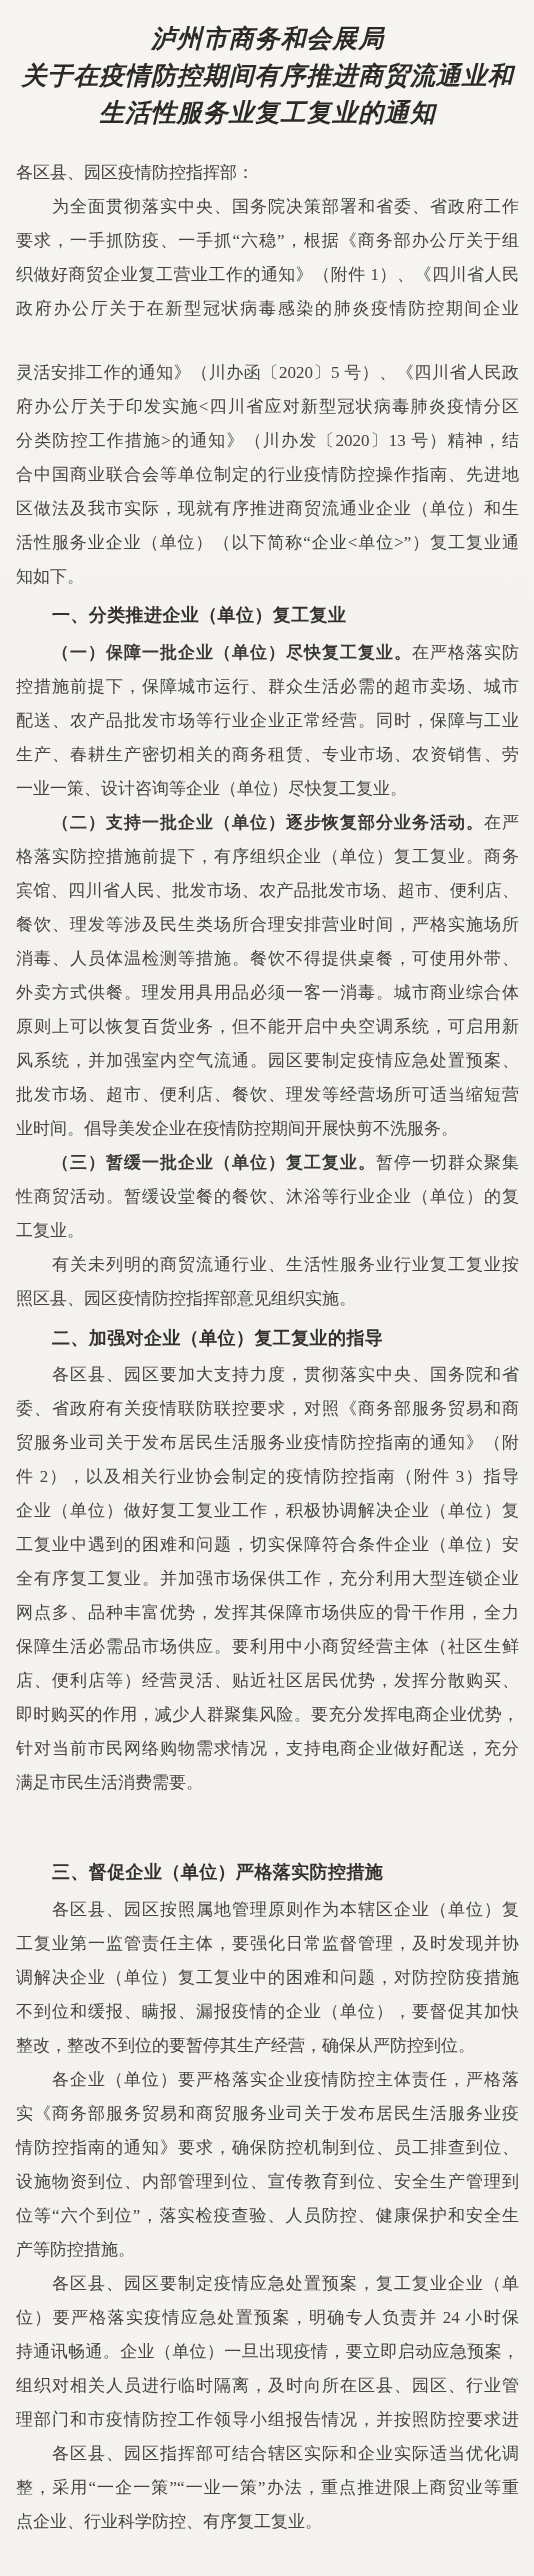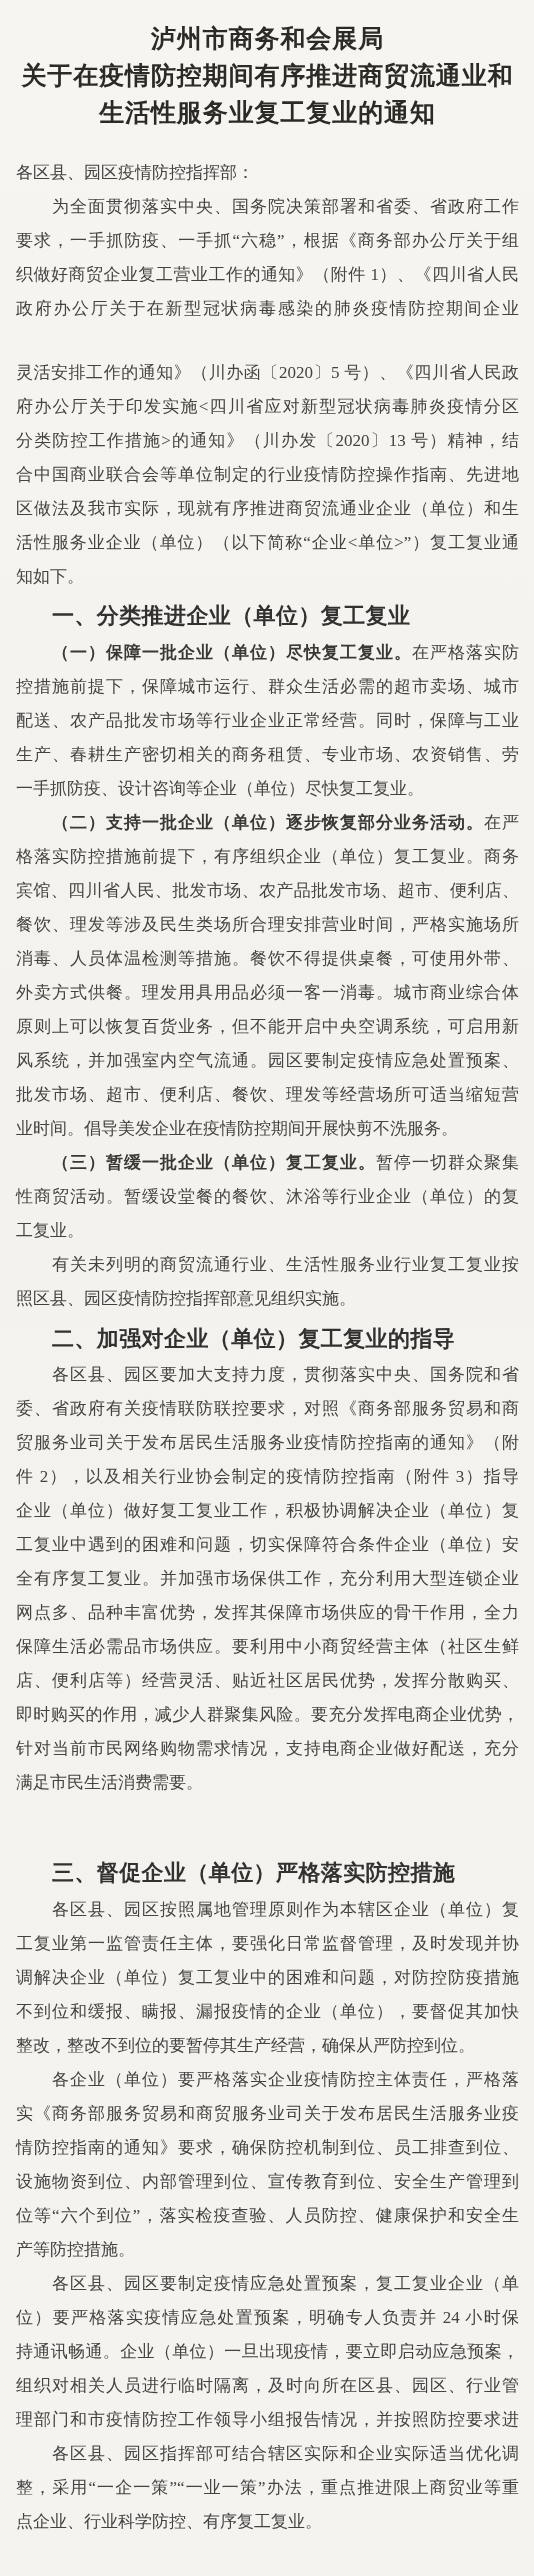--- a/index.html
+++ b/index.html
@@ -20,41 +20,42 @@
     margin-top: 5.3px;
     margin-bottom: 25px;
   }
   .title-line {
     text-align: center;
     font-size: 25px;
     line-height: 37px;
     font-weight: 700;
     color: #2c2a27;
     letter-spacing: 0.9px;
+    font-style: italic;
   }
   .salutation {
     font-size: 17px;
     line-height: 34px;
     color: #444240;
   }
   .line {
     font-size: 17px;
     line-height: 34px;
     text-align: justify;
     text-align-last: justify;
     word-break: break-all;
     color: #454341;
   }
   .line.indent { text-indent: 36px; }
   .line.short { text-align-last: left; }
   .line .lead { font-weight: 700; color: #3a3835; }
   .heading {
     font-family: "Liberation Sans", "DejaVu Sans", sans-serif;
     font-weight: 700;
-    font-size: 22px;
+    font-size: 18px;
     line-height: 37px;
     margin-top: 3.6px;
     margin-bottom: 1.8px;
     text-indent: 36px;
     color: #333130;
     letter-spacing: 0.4px;
   }
   .page-gap { width: 100%; }
 </style>
 </head>
@@ -78,21 +79,21 @@
       <div class="line">分类防控工作措施&gt;的通知》（川办发〔2020〕13 号）精神，结</div>
       <div class="line">合中国商业联合会等单位制定的行业疫情防控操作指南、先进地</div>
       <div class="line">区做法及我市实际，现就有序推进商贸流通业企业（单位）和生</div>
       <div class="line">活性服务业企业（单位）（以下简称“企业&lt;单位&gt;”）复工复业通</div>
       <div class="line short">知如下。</div>
       <div class="heading">一、分类推进企业（单位）复工复业</div>
       <div class="line indent"><span class="lead">（一）保障一批企业（单位）尽快复工复业。</span>在严格落实防</div>
       <div class="line">控措施前提下，保障城市运行、群众生活必需的超市卖场、城市</div>
       <div class="line">配送、农产品批发市场等行业企业正常经营。同时，保障与工业</div>
       <div class="line">生产、春耕生产密切相关的商务租赁、专业市场、农资销售、劳</div>
-      <div class="line short">一手抓防疫、设计咨询等企业（单位）尽快复工复业。</div>
+      <div class="line short">一业一策、设计咨询等企业（单位）尽快复工复业。</div>
       <div class="line indent"><span class="lead">（二）支持一批企业（单位）逐步恢复部分业务活动。</span>在严</div>
       <div class="line">格落实防控措施前提下，有序组织企业（单位）复工复业。商务</div>
       <div class="line">宾馆、四川省人民、批发市场、农产品批发市场、超市、便利店、</div>
       <div class="line">餐饮、理发等涉及民生类场所合理安排营业时间，严格实施场所</div>
       <div class="line">消毒、人员体温检测等措施。餐饮不得提供桌餐，可使用外带、</div>
       <div class="line">外卖方式供餐。理发用具用品必须一客一消毒。城市商业综合体</div>
       <div class="line">原则上可以恢复百货业务，但不能开启中央空调系统，可启用新</div>
       <div class="line">风系统，并加强室内空气流通。园区要制定疫情应急处置预案、</div>
       <div class="line">批发市场、超市、便利店、餐饮、理发等经营场所可适当缩短营</div>
       <div class="line short">业时间。倡导美发企业在疫情防控期间开展快剪不洗服务。</div>

